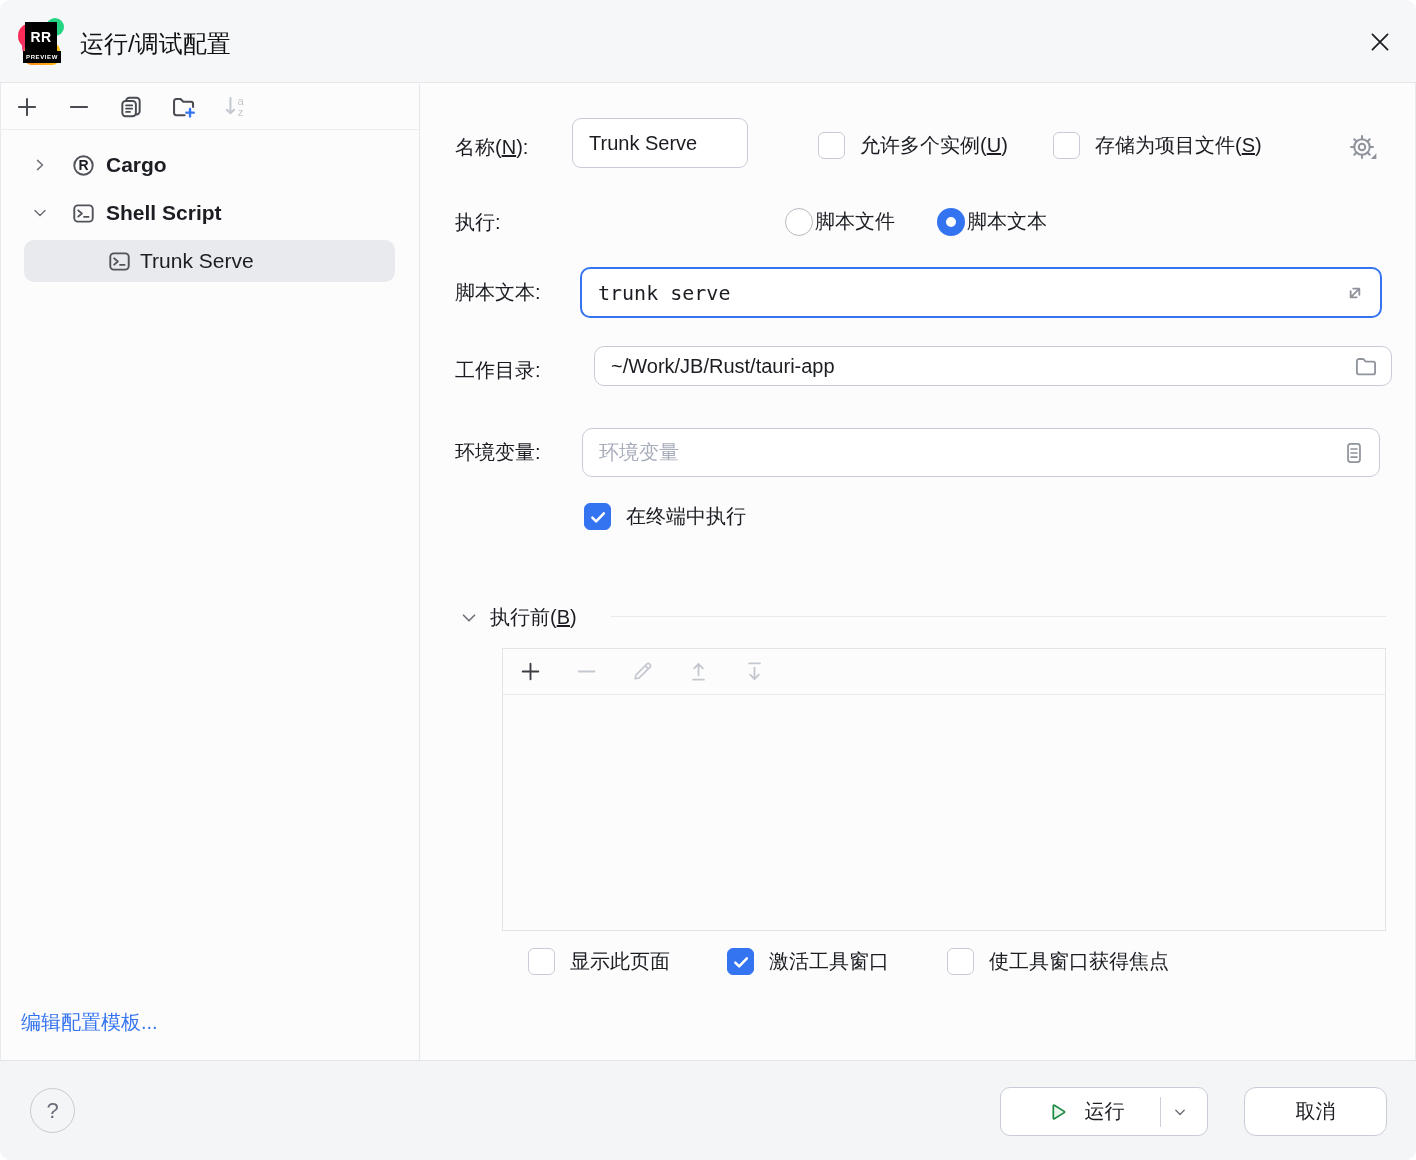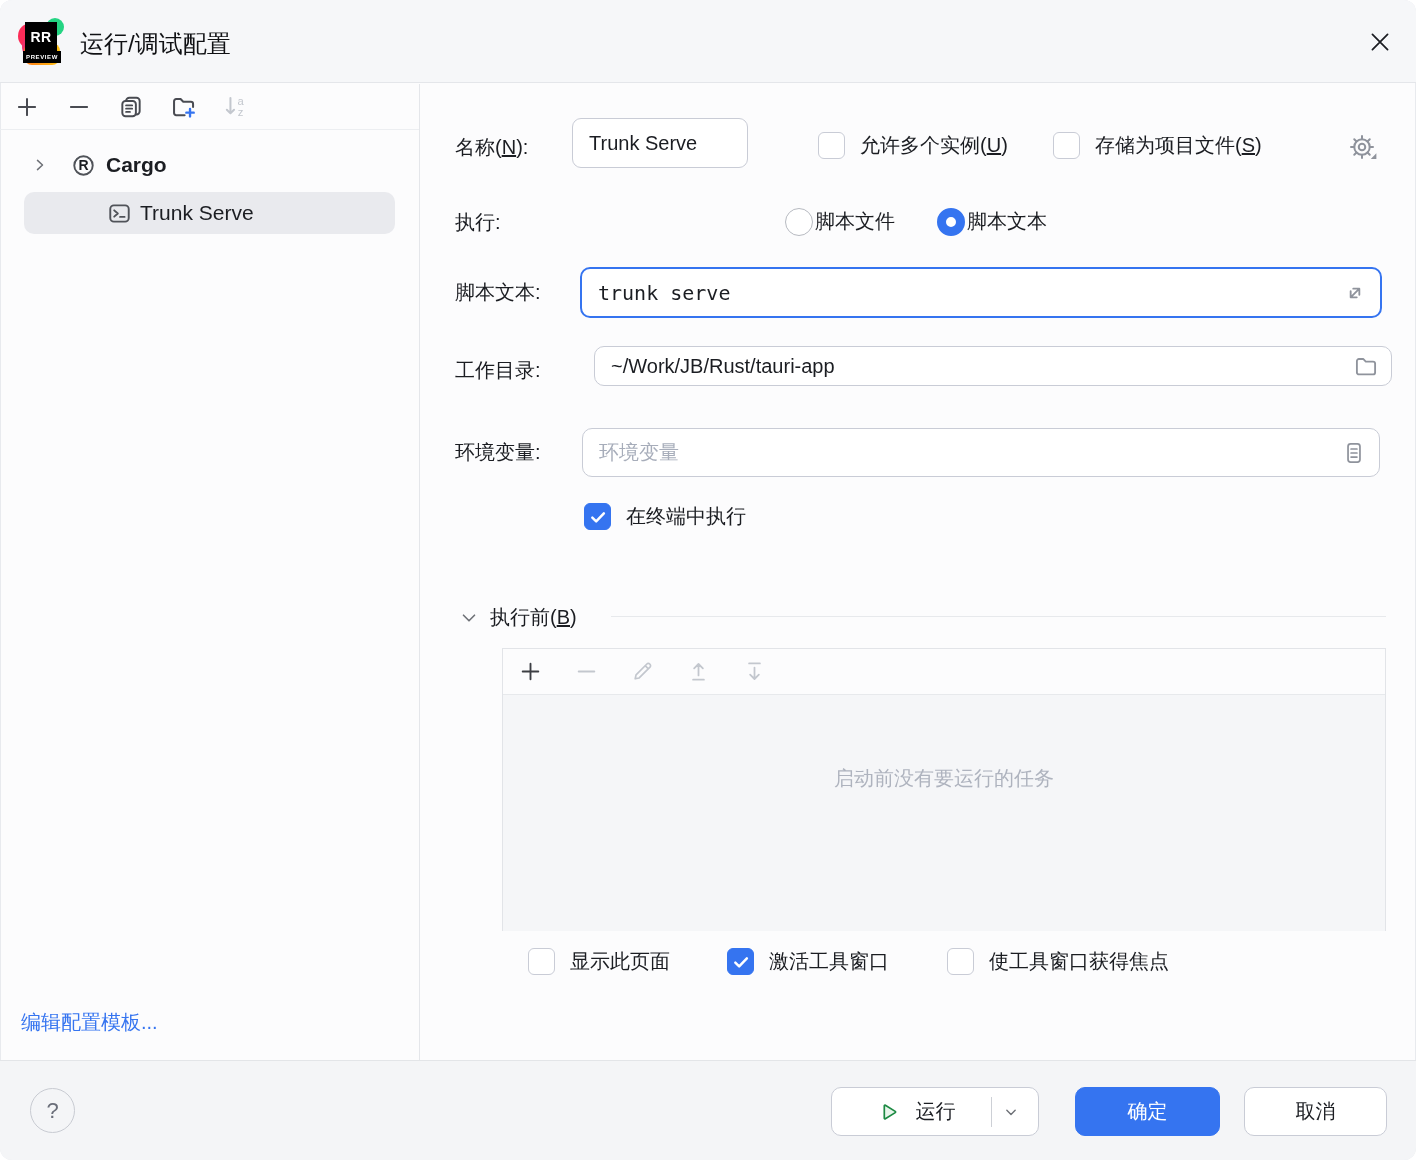--- a/index.html
+++ b/index.html
@@ -66,21 +66,21 @@
   
   .footer{position:absolute;left:0;right:0;bottom:0;height:100px;background:#f4f5f7;border-top:1px solid #e3e5e8;}
   .help-btn{position:absolute;left:30px;top:27px;width:45px;height:45px;border-radius:50%;border:1px solid #c8cbd2;background:none;color:#6a6e79;font-size:22px;cursor:pointer;}
   .btns{position:absolute;right:29px;top:26px;display:flex;gap:24px;align-items:center;}
   .btn{height:49px;background:#fff;border:1px solid var(--inborder);border-radius:10px;font-size:20px;color:var(--txt);cursor:pointer;}
   .btn-run{width:208px;margin-right:12px;display:flex;align-items:center;padding:8px;}
   .run-main{flex:0 0 151px;display:flex;align-items:center;justify-content:center;gap:16px;}
   .run-div{width:1px;height:30px;background:#cdd0d6;}
   .run-arrow{flex:1;display:flex;align-items:center;justify-content:center;color:#6e7177;}
   .btn-ok{width:145px;background:var(--accent);border-color:var(--accent);color:#fff;}
-  .btn-cancel{width:143px;}
+  .btn-cancel{width:143px;border-radius:12px;}
   .btn-apply{width:143px;}
 </style>
 </head>
 <body>
 
 <div class="window">
 
   <header class="titlebar">
     <div class="logo">
       <span class="blob b-red"></span>
@@ -151,20 +151,34 @@
             </svg>
           </span>
         <span class="ticon">
             <svg class="ic" width="27" height="27" viewBox="0 0 24 24" style="stroke-width:1.7">
               <circle cx="12" cy="12" r="8.2"></circle>
               <text x="12" y="16.3" text-anchor="middle" font-size="12.5" font-weight="bold" font-family="Liberation Serif,serif" fill="#1b1d22" stroke="none">R</text>
             </svg>
           </span>
         <span class="tlabel">Cargo</span>
       </div>
+      <div class="trow">
+        <span class="chev">
+            <svg class="ic" width="20" height="20" viewBox="0 0 24 24">
+              <path d="M6 9l6 6 6-6"></path>
+            </svg>
+          </span>
+        <span class="ticon">
+            <svg class="ic" width="27" height="27" viewBox="0 0 24 24" style="stroke-width:1.7">
+              <rect x="3.8" y="4.8" width="16.4" height="14.4" rx="3.2"></rect>
+              <path d="M7.3 9.2l3.2 2.8-3.2 2.8M12.5 15h4"></path>
+            </svg>
+          </span>
+        <span class="tlabel">Shell Script</span>
+      </div>
       <div class="sel-row">
         <span class="ticon">
             <svg class="ic" width="27" height="27" viewBox="0 0 24 24" style="stroke-width:1.7">
               <rect x="3.8" y="4.8" width="16.4" height="14.4" rx="3.2"></rect>
               <path d="M7.3 9.2l3.2 2.8-3.2 2.8M12.5 15h4"></path>
             </svg>
           </span>
         <span>Trunk Serve</span>
       </div>
     </div>
@@ -287,23 +301,20 @@
             </span>
         </button>
         <button class="tb-btn dis">
           <span>
               <svg class="ic" width="25" height="25" viewBox="0 0 24 24" style="stroke-width:1.7">
                 <path d="M6.8 4.2h10.4M12 8.2v10.6M7.8 15L12 19.2 16.2 15"></path>
               </svg>
             </span>
         </button>
       </div>
-      <div class="bl-body">
-        <span class="empty-text">启动前没有要运行的任务</span>
-      </div>
     </div>
 
     <span class="check-item" style="left:107px;top:864px">
       <span class="ck"></span>
       <span>显示此页面</span>
     </span>
     <span class="check-item" style="left:306px;top:864px">
       <span class="ck on">
           <svg width="22" height="22" viewBox="0 0 24 24">
             <path d="M5.8 12.6l4.2 4.2L18.4 8" fill="none" stroke="#fff" stroke-width="2.7" stroke-linecap="round" stroke-linejoin="round"></path>
@@ -329,18 +340,17 @@
             </span>
           <span>运行</span>
         </span>
         <span class="run-div"></span>
         <span class="run-arrow">
             <svg class="ic" width="20" height="20" viewBox="0 0 24 24" style="stroke-width:1.7">
               <path d="M7 10l5 5 5-5"></path>
             </svg>
           </span>
       </button>
-      <button class="btn btn-ok">确定</button>
       <button class="btn btn-cancel">取消</button>
     </div>
   </footer>
 
 </div>
 
 </body></html>

